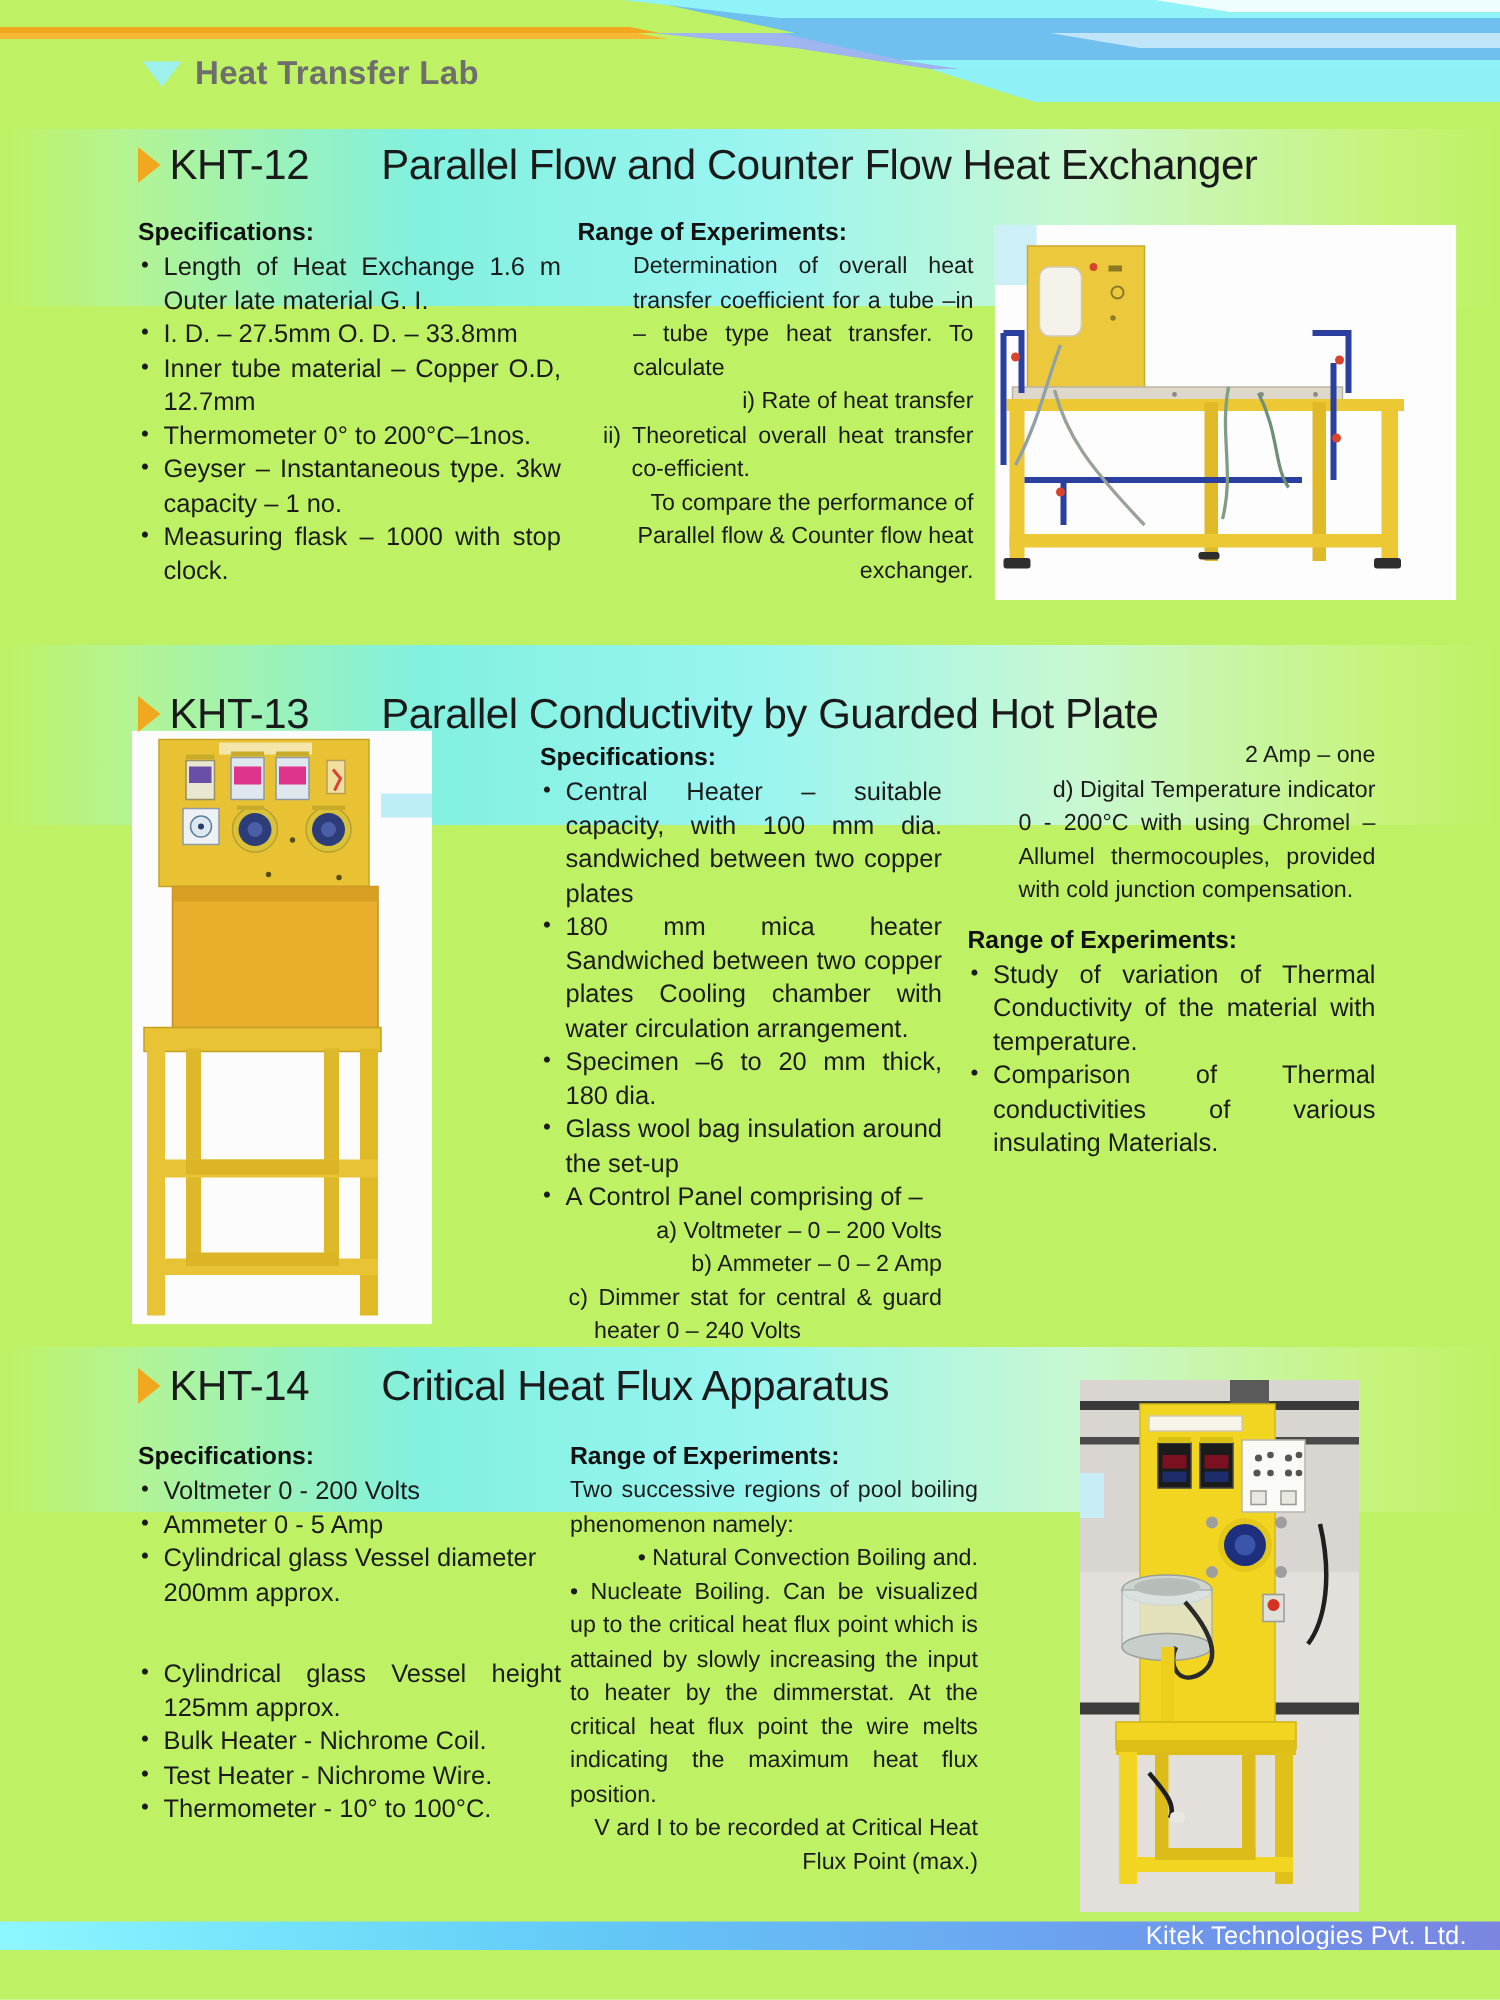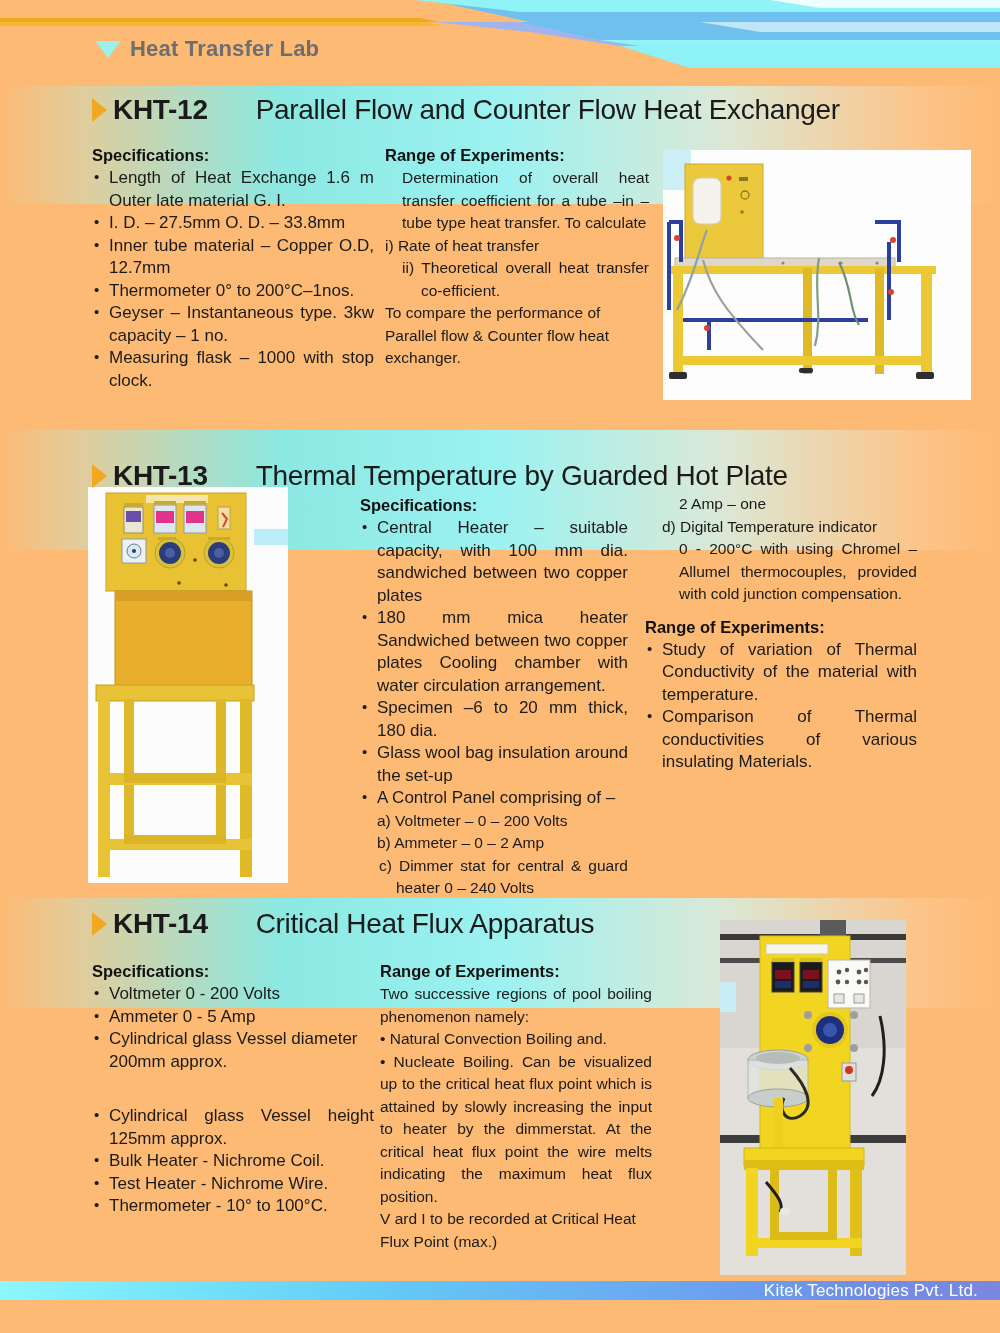--- a/index.html
+++ b/index.html
@@ -10,21 +10,21 @@
     font-family: "Liberation Sans", sans-serif;
     background: #ffffff;
     position: relative;
     overflow: hidden;
   }
 
   .page {
     position: relative;
     width: 1000px;
     height: 1333px;
-    background: #fdba74;
+    background: #bef264;
     overflow: hidden;
   }
 
   
   .banner {
     position: absolute;
     top: 0; left: 0;
     width: 1000px;
     height: 78px;
     overflow: hidden;
@@ -80,21 +80,21 @@
   }
   .tri-right {
     width: 0; height: 0;
     border-top: 12px solid transparent;
     border-bottom: 12px solid transparent;
     border-left: 15px solid #f2a81e;
     flex: none;
   }
   .sec-code {
     font-size: 28px;
-    font-weight: bold;
+    font-weight: normal;
     color: #1a1a1a;
     letter-spacing: -.3px;
   }
   .sec-name {
     font-size: 28px;
     font-weight: normal;
     color: #1a1a1a;
     margin-left: 42px;
     letter-spacing: -.3px;
   }
@@ -120,23 +120,24 @@
     position: absolute;
     left: 2px;
     top: -1px;
     font-size: 15px;
   }
   .just li { text-align: justify; }
   .para {
     font-size: 15.5px;
     line-height: 22.5px;
     color: #1b1b1b;
+    text-align: right;
   }
   .para.jst { text-align: justify; }
-  .indent-1 { padding-left: 17px; text-indent: 0; }
+  .indent-1 { padding-left: 17px; text-indent: 0; margin-left: 20px; }
   .indent-2 { padding-left: 34px; }
   .hang {
     padding-left: 19px;
     text-indent: -19px;
   }
   .hang2 {
     padding-left: 36px;
     text-indent: -19px;
   }
 
@@ -266,21 +267,21 @@
       <rect x="6" y="222" width="18" height="7" rx="2" fill="#2e2e2e"></rect>
       <rect x="253" y="222" width="18" height="7" rx="2" fill="#2e2e2e"></rect>
       <rect x="136" y="218" width="14" height="5" rx="2" fill="#2e2e2e"></rect>
     </svg>
   </div>
 
   <div class="section" style="top:460px;">
     <div class="sec-head">
       <div class="tri-right"></div>
       <div class="sec-code">KHT-13</div>
-      <div class="sec-name">Thermal Temperature by Guarded Hot Plate</div>
+      <div class="sec-name">Parallel Conductivity by Guarded Hot Plate</div>
     </div>
   </div>
 
   <div class="photo" style="top:487px; left:88px; width:200px; height:396px;">
     <svg viewBox="0 0 200 396" preserveAspectRatio="none">
       <rect x="0" y="0" width="200" height="396" fill="#fcfcfc"></rect>
       <rect x="166" y="42" width="34" height="16" fill="#bdeef7"></rect>
 
       <rect x="18" y="6" width="140" height="98" fill="#e8c233" stroke="#c8a425"></rect>
       <rect x="58" y="8" width="62" height="8" fill="#f6ecc0" opacity=".85"></rect>

